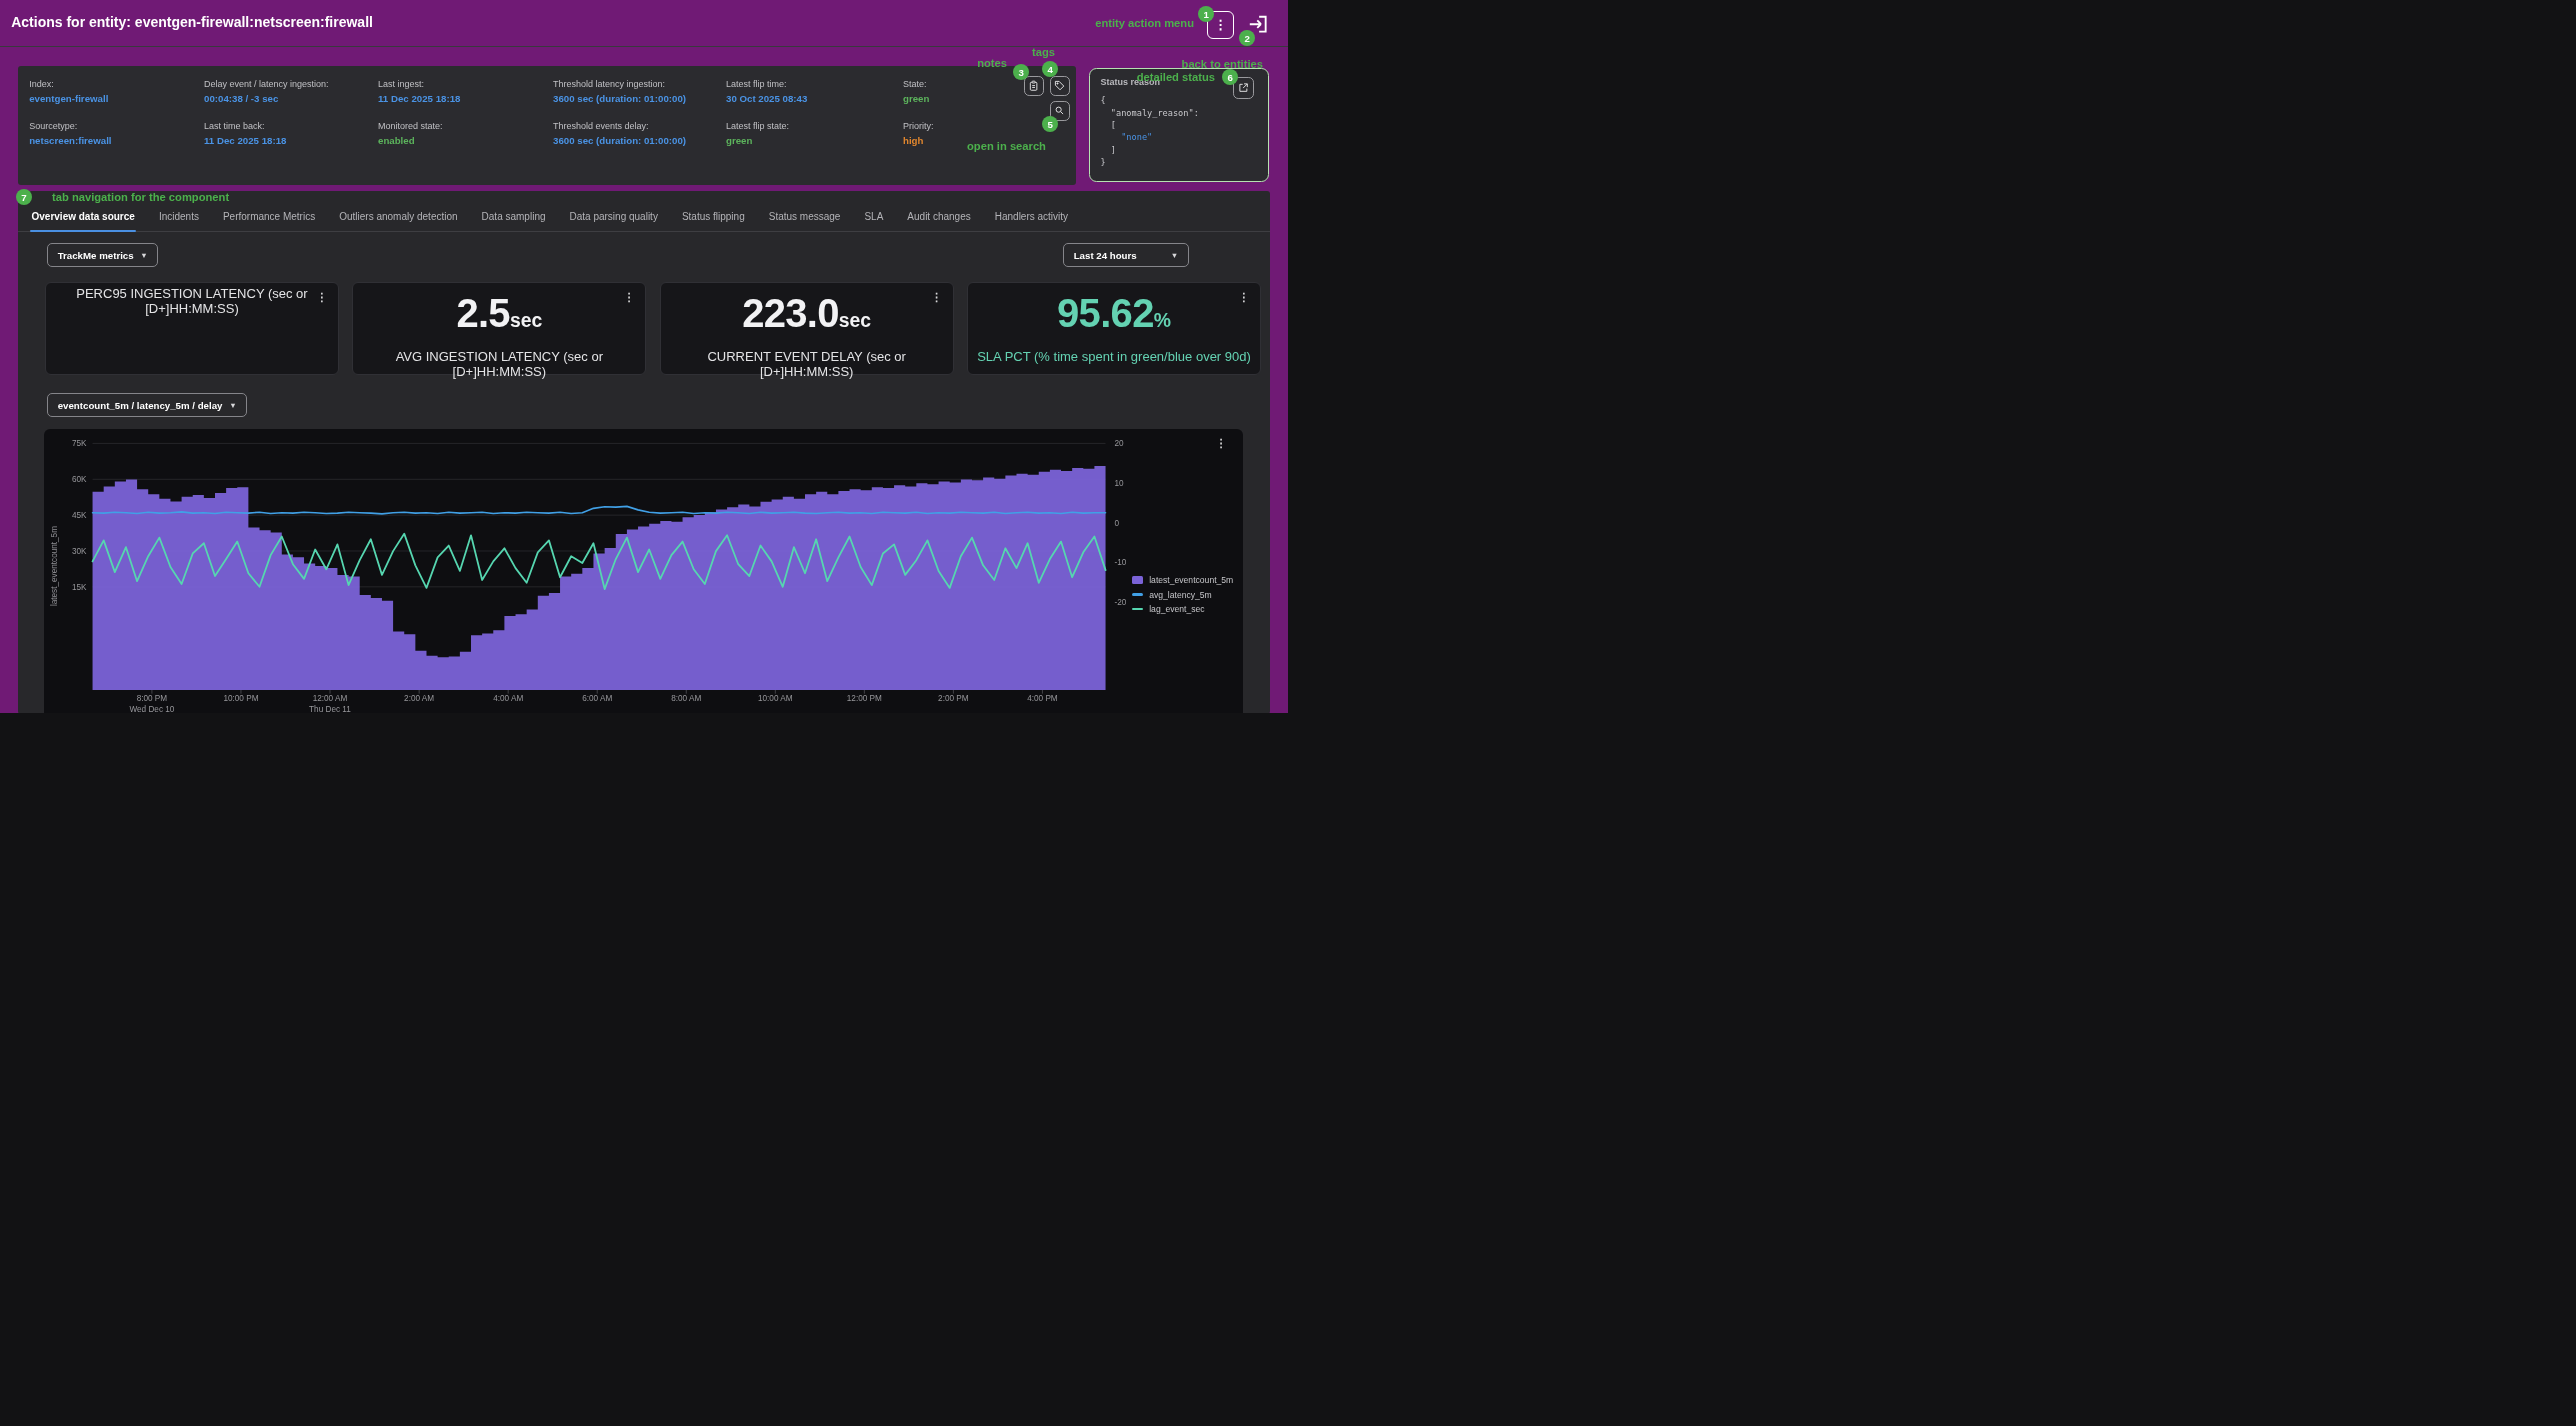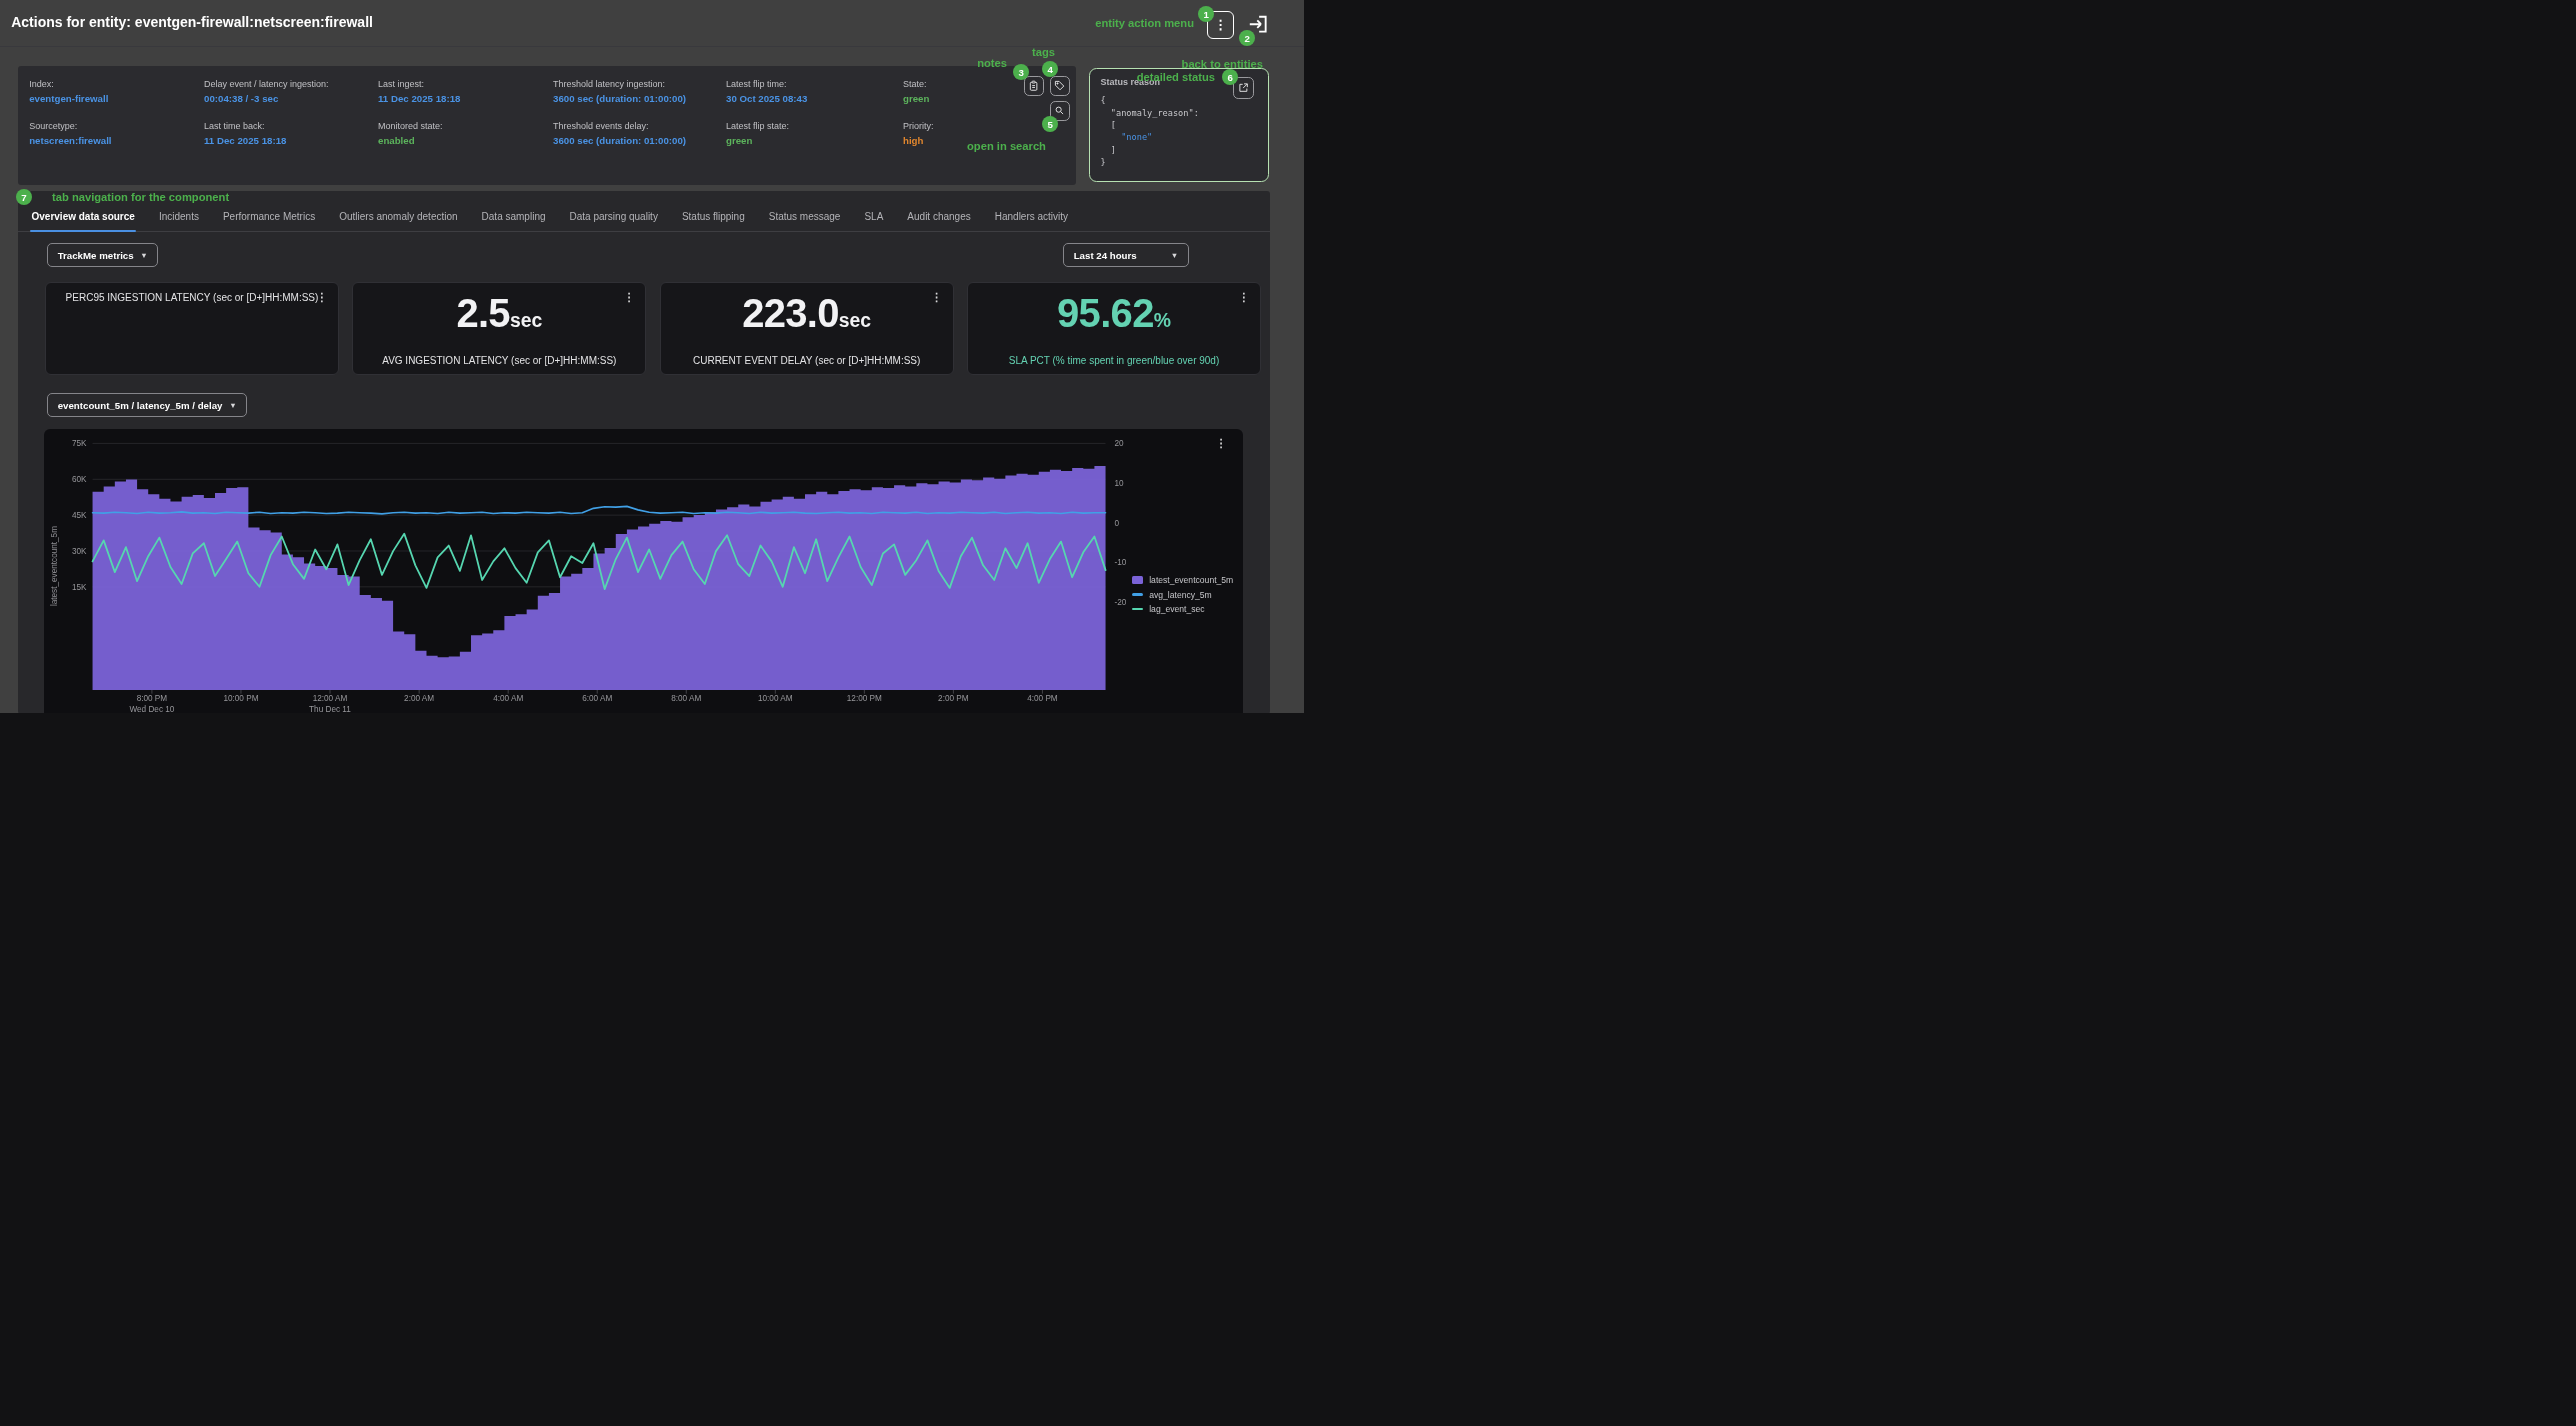--- a/index.html
+++ b/index.html
@@ -1,17 +1,17 @@
 <!DOCTYPE html>
 <html style="font-size:12px"><head>
 <meta charset="utf-8">
 <style>
   html,body{margin:0;padding:0;background:#121214;}
-  .page{position:relative;width:1288px;height:713px;background:#404040;overflow:hidden;
-        font-family:"Liberation Sans",sans-serif;color:#e8e8ea;padding-left:16px;}
+  .page{position:relative;width:1288px;height:713px;background:#701a75;overflow:hidden;
+        font-family:"Liberation Sans",sans-serif;color:#e8e8ea;}
   
   .header{position:absolute;left:0;top:0;width:100%;height:46px;border-bottom:0.7px solid #39393d;}
   .page-title{position:absolute;left:11.2px;top:14px;font-size:14px;font-weight:bold;color:#fff;}
   .icon-btn{position:absolute;display:flex;align-items:center;justify-content:center;cursor:pointer;background:transparent;}
   .hdr-kebab{left:1207px;top:11.2px;width:25.4px;height:25.4px;border:1.5px solid #fff;border-radius:6px;color:#fff;font-size:12.7px;font-weight:bold;letter-spacing:0;}
   .hdr-exit{left:1245px;top:11.2px;width:25.4px;height:25.4px;}
   
   .ann{position:absolute;color:#4cb04c;font-weight:bold;font-size:11.2px;z-index:40;white-space:nowrap;}
   .badge{position:absolute;width:16.4px;height:16.4px;border-radius:50%;background:#4cb04c;color:#fff;
          font-weight:bold;font-size:9.7px;display:flex;align-items:center;justify-content:center;z-index:41;}
@@ -44,21 +44,21 @@
             border:0.7px solid #85858a;border-radius:5px;color:#fff;font-size:9.7px;font-weight:bold;cursor:pointer;white-space:nowrap;}
   .caret{font-size:7.5px;color:#d8d8da;}
   
   .kpi-row{position:absolute;left:27px;top:91px;width:1216px;height:93px;display:flex;gap:13.4px;}
   .kpi-card{position:relative;flex:1;background:#161619;border:0.7px solid #303035;border-radius:6px;text-align:center;}
   .kebab{color:#d8d8da;font-size:11.2px;font-weight:bold;cursor:pointer;line-height:1;}
   .kpi-card .kebab{position:absolute;right:10.5px;top:9px;}
   .kpi-value{margin-top:7.5px;font-weight:bold;line-height:45px;}
   .kpi-value .num{font-size:40px;letter-spacing:-0.7px;}
   .kpi-value .unit{font-size:19.4px;}
-  .kpi-caption{margin-top:9px;font-size:10px;}
+  .kpi-caption{margin-top:3px;font-size:13px;}
   
   .chart-card{position:absolute;left:26px;top:238px;width:1199px;height:299px;background:#0e0e11;border-radius:6px;overflow:hidden;}
   .chart-card .kebab{position:absolute;right:16.4px;top:9px;}
   .ylabel{position:absolute;left:6px;top:97px;writing-mode:vertical-rl;transform:rotate(180deg);
           font-size:8.2px;color:#8f8f94;}
   svg text{font-family:"Liberation Sans",sans-serif;}
   .grid{stroke:#2d2d31;stroke-width:1;}
   .tick{stroke:#55555a;stroke-width:1;}
   text.axis-label{fill:#97979b;font-size:11px;}
   .anchor-end{text-anchor:end;} .anchor-mid{text-anchor:middle;}

